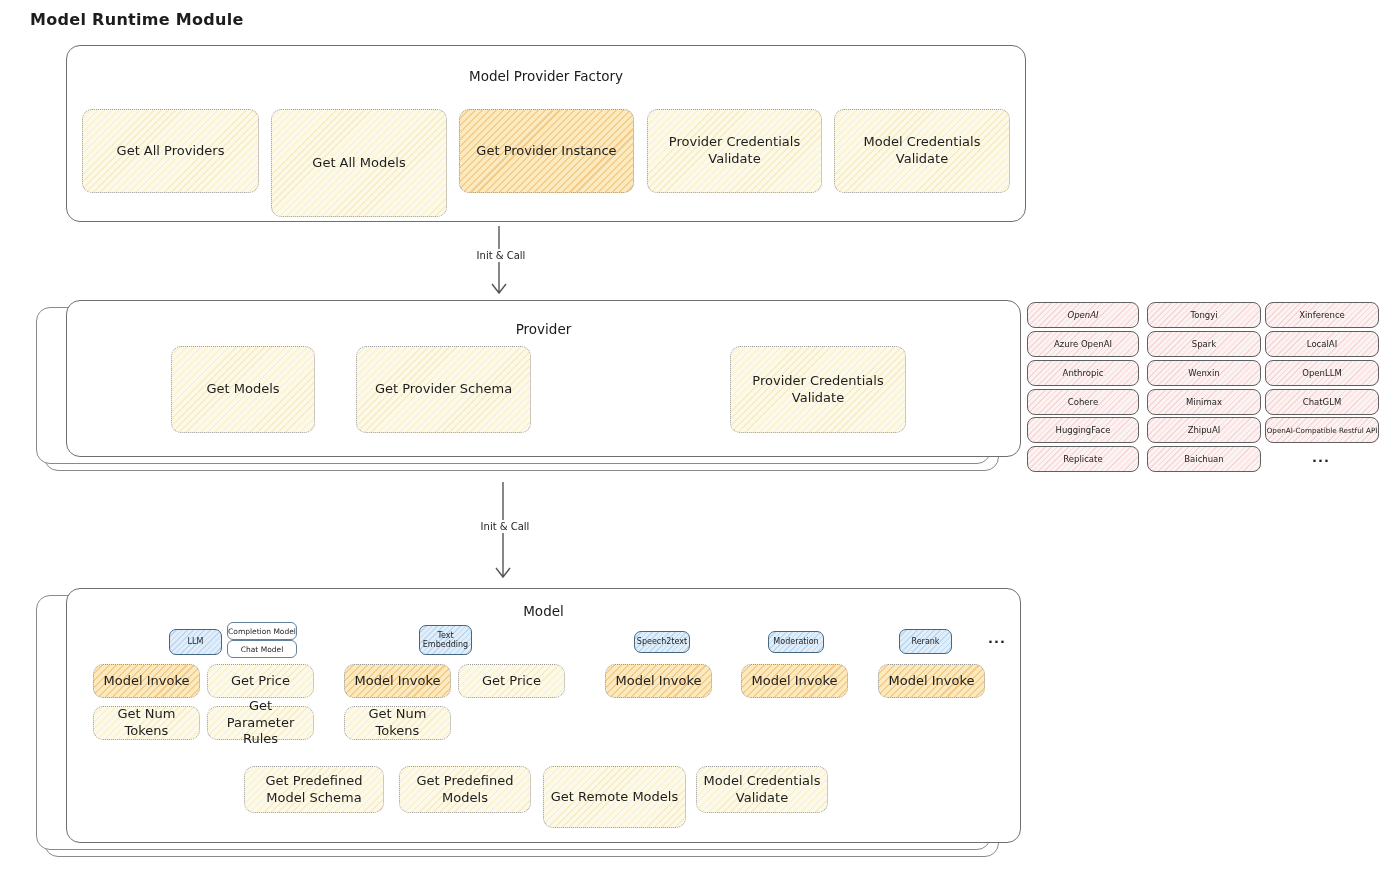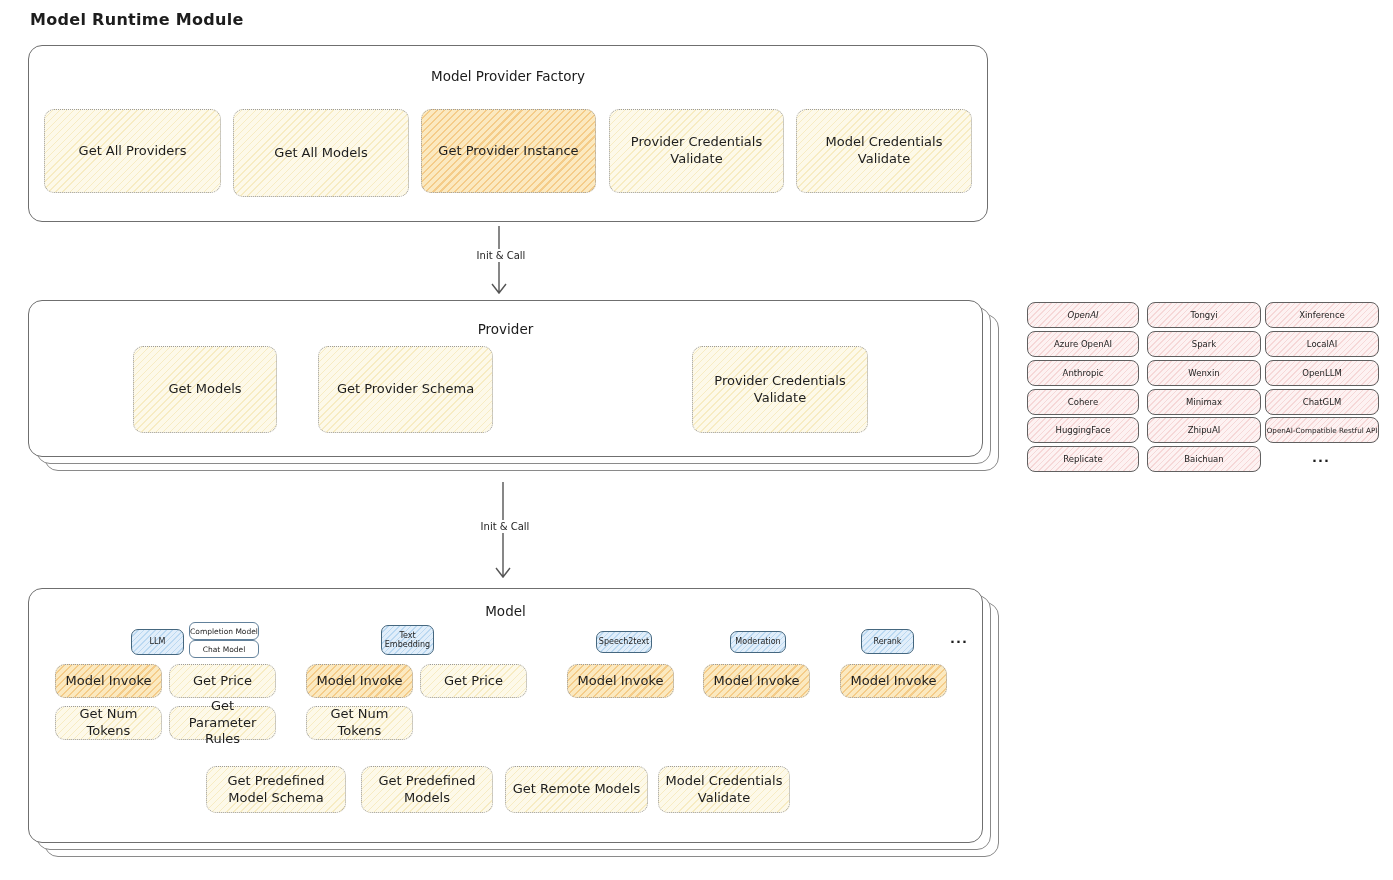--- a/index.html
+++ b/index.html
@@ -2,21 +2,21 @@
 <html><head>
 <meta charset="utf-8">
 <style>
   html,body { margin:0; padding:0; background:#ffffff; }
   body { font-family:"DejaVu Sans", "Liberation Sans", sans-serif; color:#1d1d1d; }
   #canvas { position:relative; width:1393px; height:880px; background:#ffffff; overflow:hidden; }
 
   .page-title { position:absolute; left:30px; top:10px; font-size:16px; font-weight:bold; letter-spacing:.3px; }
 
   
-  .panel { position:absolute; background:#ffffff; border:1.5px solid #6f6f6f; border-radius:14px; z-index:3; }
+  .panel { position:absolute; background:#ffffff; border:1.5px solid #6f6f6f; border-radius:14px; z-index:3;margin-left:38px; }
   .panel-layer { position:absolute; background:#ffffff; border:1.5px solid #8a8a8a; border-radius:14px; z-index:1; }
   .panel-title { position:absolute; left:0; width:100%; text-align:center; font-size:13.5px; color:#1b1b1b; z-index:4; }
 
   
   .action { position:absolute; display:flex; align-items:center; justify-content:center; text-align:center;
             border:1.6px dotted #9b9b9b; border-radius:10px; font-size:13px; line-height:1.3;
             padding:2px 6px; box-sizing:border-box; z-index:4; }
   .fill-yellow { background-color:#fdf9e9;
     background-image:repeating-linear-gradient(135deg, rgba(240,219,148,0.45) 0 1px, rgba(0,0,0,0) 1px 5px); }
   .fill-orange { background-color:#fbe9c0;
@@ -46,21 +46,21 @@
 </head>
 <body>
 
 <div id="canvas">
 
   <div class="page-title">Model Runtime Module</div>
 
   <div class="panel" style="left:28px; top:45px; width:958px; height:175px;">
     <div class="panel-title" style="top:22px;">Model Provider Factory</div>
     <div class="action fill-yellow" style="left:15px;  top:63px; width:177px; height:84px;">Get All Providers</div>
-    <div class="action fill-yellow" style="left:204px; top:63px; width:176px; height:88px;">Get All Models</div>
+    <div class="action fill-yellow" style="left:204px; top:63px; width:176px; height:108px;">Get All Models</div>
     <div class="action fill-orange" style="left:392px; top:63px; width:175px; height:84px;">Get Provider Instance</div>
     <div class="action fill-yellow" style="left:580px; top:63px; width:175px; height:84px;">Provider Credentials Validate</div>
     <div class="action fill-yellow" style="left:767px; top:63px; width:176px; height:84px;">Model Credentials Validate</div>
   </div>
 
   <svg class="arrow-svg" style="left:488px; top:226px;" width="22" height="74">
     <path d="M11 0 V66 M4 58 L11 67 L18 58" stroke="#555555" stroke-width="1.4" fill="none"></path>
   </svg>
   <div class="arrow-label" style="left:461px; top:249px; width:72px;">Init &amp; Call</div>
 
@@ -120,17 +120,17 @@
     <div class="action fill-orange" style="left:538px; top:75px; width:107px; height:34px;">Model Invoke</div>
     <div class="action fill-orange" style="left:674px; top:75px; width:107px; height:34px;">Model Invoke</div>
     <div class="action fill-orange" style="left:811px; top:75px; width:107px; height:34px;">Model Invoke</div>
 
     <div class="action fill-yellow" style="left:26px;  top:117px; width:107px; height:34px;">Get Num Tokens</div>
     <div class="action fill-yellow" style="left:140px; top:117px; width:107px; height:34px;">Get Parameter Rules</div>
     <div class="action fill-yellow" style="left:277px; top:117px; width:107px; height:34px;">Get Num Tokens</div>
 
     <div class="action fill-yellow" style="left:177px; top:177px; width:140px; height:47px;">Get Predefined Model Schema</div>
     <div class="action fill-yellow" style="left:332px; top:177px; width:132px; height:47px;">Get Predefined Models</div>
-    <div class="action fill-yellow" style="left:476px; top:177px; width:143px; height:47px;">Get Remote Models</div>
+    <div class="action fill-yellow" style="left:476px; top:177px; width:143px; height:62px;">Get Remote Models</div>
     <div class="action fill-yellow" style="left:629px; top:177px; width:132px; height:47px;">Model Credentials Validate</div>
   </div>
 
 </div>
 
 </body></html>

